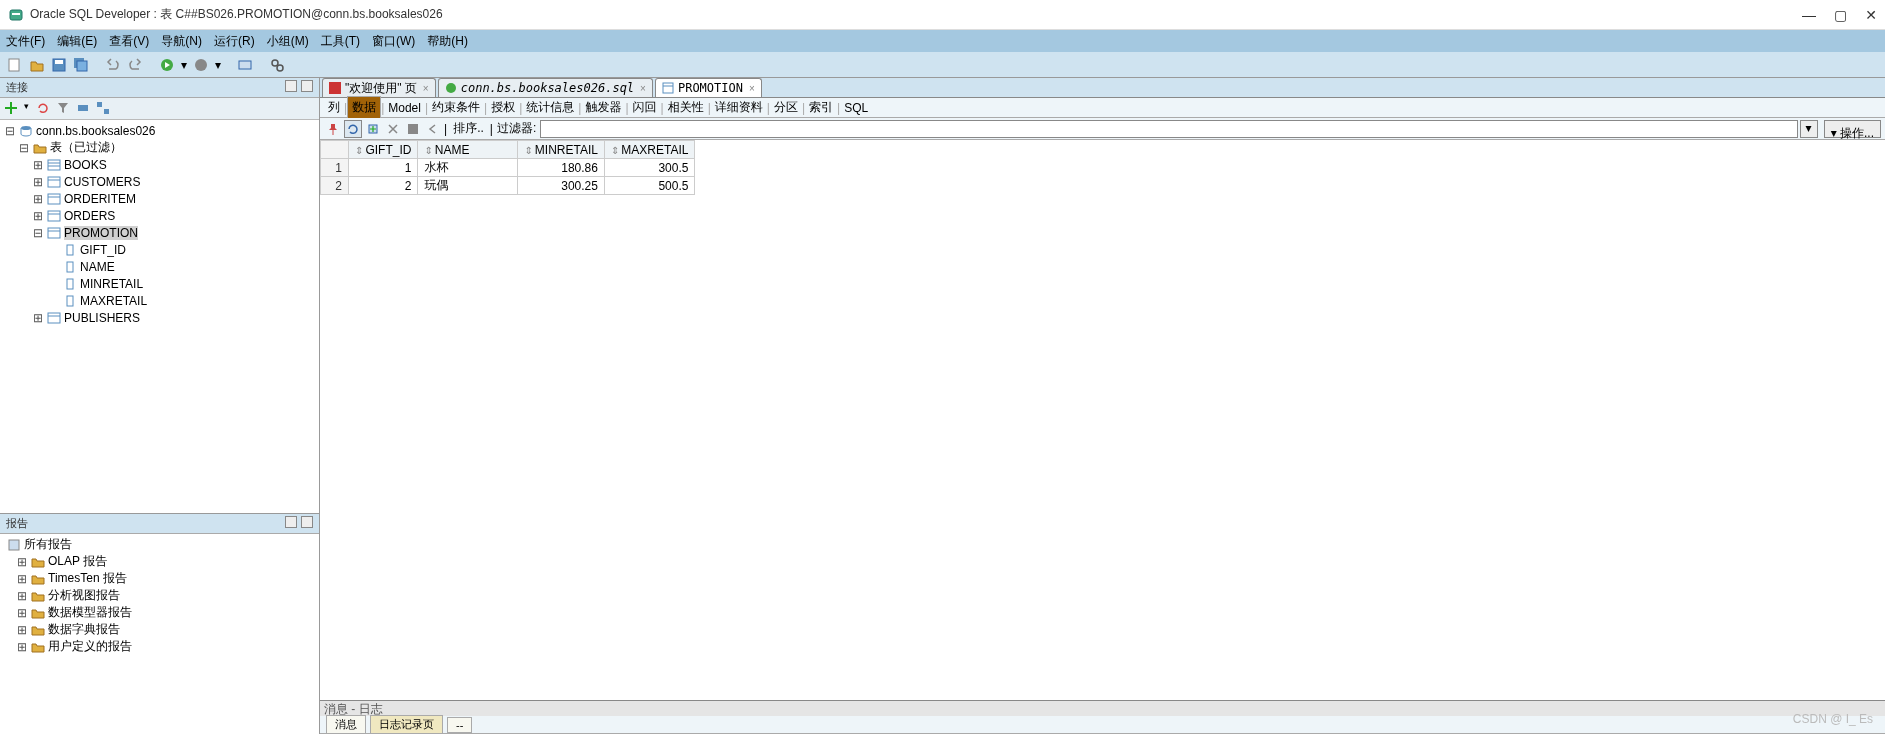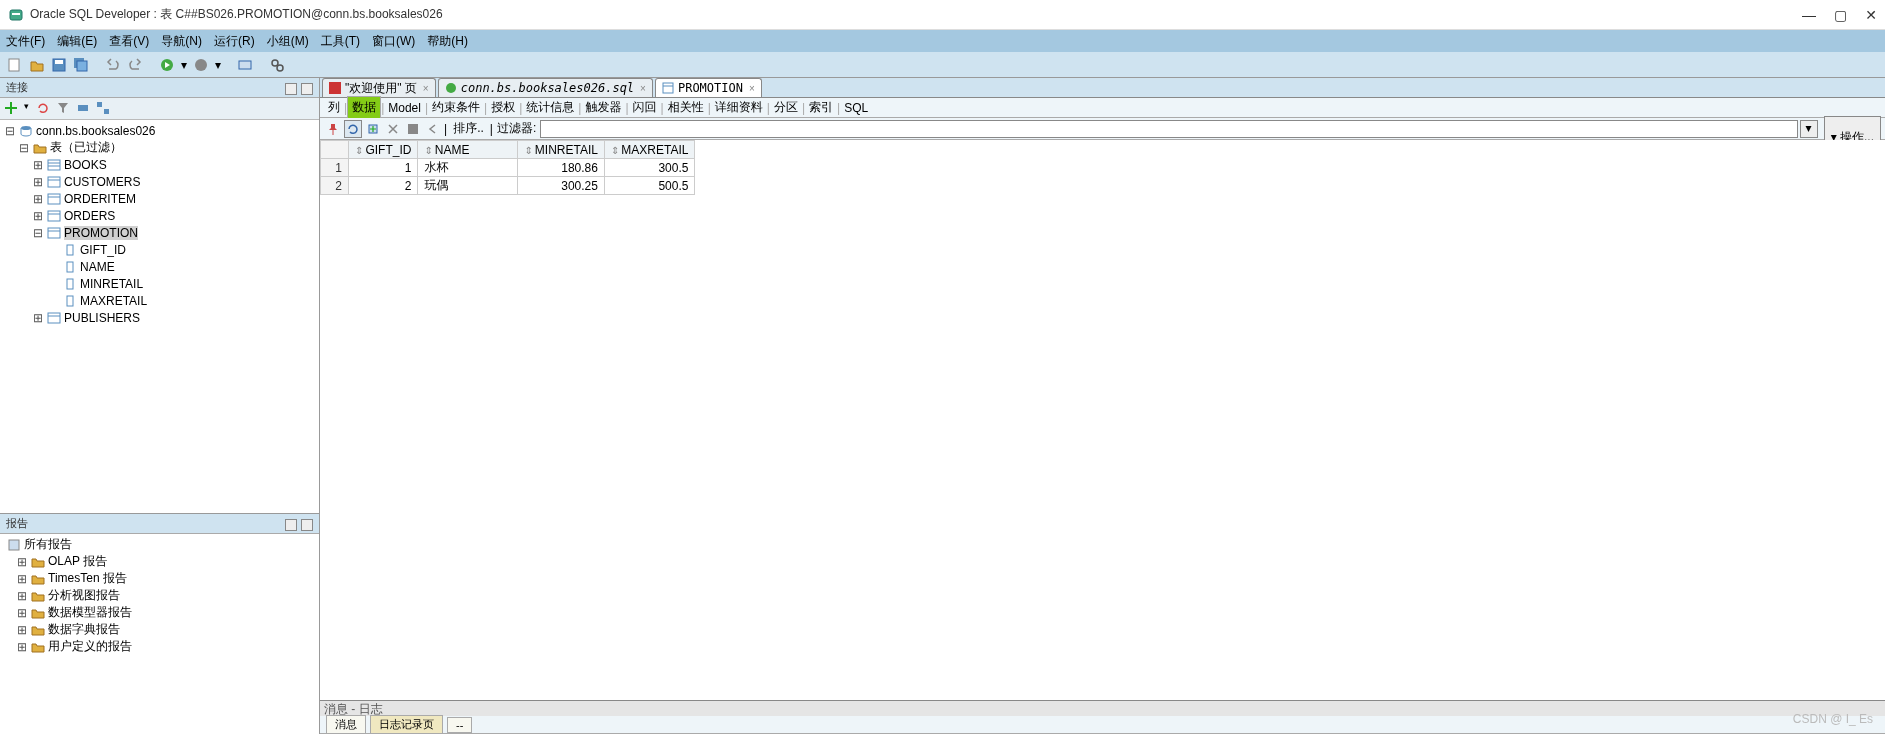--- a/index.html
+++ b/index.html
@@ -19,21 +19,21 @@
 
 .toolbar { height: 26px; background: #cfe3f0; border-bottom: 1px solid #999; display: flex; align-items: center; padding: 0 6px; gap: 4px; }
 .toolbar .tool { width: 18px; height: 18px; cursor: pointer; display: inline-flex; align-items: center; justify-content: center; }
 .toolbar .sep { width: 6px; }
 
 
 .main { display: flex; height: calc(734px - 30px - 22px - 26px); }
 
 
 .leftcol { width: 320px; display: flex; flex-direction: column; border-right: 1px solid #999; }
-.panel-title { height: 20px; background: #cfe3f0; padding: 2px 6px; display: flex; align-items: flex-end; justify-content: space-between; border-bottom: 1px solid #aaa; }
+.panel-title { height: 20px; background: #cfe3f0; padding: 2px 6px; display: flex; align-items: flex-start; justify-content: space-between; border-bottom: 1px solid #aaa; }
 .panel-title span { font-size: 11px; color: #333; }
 .panel-ctl { display: flex; gap: 4px; }
 .panel-ctl i { width: 12px; height: 12px; border: 1px solid #888; background: #eee; cursor: pointer; }
 
 .conn-toolbar { height: 22px; background: #e8f0f5; display: flex; align-items: center; padding: 2px 4px; gap: 4px; border-bottom: 1px solid #bbb; }
 .conn-toolbar .ct { width: 16px; height: 16px; cursor: pointer; }
 
 .tree { flex: 1; overflow: auto; padding: 2px 4px; font-family: Consolas, monospace; font-size: 12px; color: #000; }
 .tree-item { display: flex; align-items: center; height: 17px; white-space: nowrap; cursor: pointer; }
 .tree-toggle { width: 12px; text-align: center; color: #555; cursor: pointer; }
@@ -48,30 +48,30 @@
 .rightcol { flex: 1; display: flex; flex-direction: column; }
 .tabbar { height: 20px; background: #cfe3f0; display: flex; align-items: flex-end; padding-left: 2px; border-bottom: 1px solid #888; }
 .tab { height: 19px; padding: 0 6px; margin-right: 2px; background: #e8eef2; border: 1px solid #888; border-bottom: none; border-radius: 3px 3px 0 0; display: flex; align-items: center; gap: 4px; cursor: pointer; }
 .tab.active { background: #fff; }
 .tab .close { color: #888; cursor: pointer; font-size: 10px; margin-left: 2px; }
 .tab-icon { width: 12px; height: 12px; display: inline-flex; align-items: center; justify-content: center; }
 
 
 .subtabs { height: 20px; background: #eef5f9; display: flex; align-items: center; padding: 0 4px; border-bottom: 1px solid #aaa; font-family: Consolas, monospace; }
 .subtabs span { padding: 2px 4px; cursor: pointer; color: #000; }
-.subtabs span.active { background: #84cc16; border: 1px solid #aaa; border-bottom: 1px solid #fff; }
+.subtabs span.active { background: #a16207; border: 1px solid #aaa; border-bottom: 1px solid #fff; }
 .subtabs .sep { color: #aaa; padding: 0; cursor: default; }
 
 
 .datatoolbar { height: 22px; background: #eef5f9; display: flex; align-items: center; padding: 0 4px; gap: 2px; border-bottom: 1px solid #aaa; font-family: Consolas, monospace; }
 .datatoolbar .dt { width: 18px; height: 18px; cursor: pointer; display: inline-flex; align-items: center; justify-content: center; }
 .filter-label { margin-left: 2px; margin-right: 2px; }
 .filter-input { flex: 1; height: 18px; border: 1px solid #888; background: #fff; padding: 0 4px; font-family: Consolas, monospace; }
 .filter-dd { width: 18px; height: 18px; border: 1px solid #888; background: #eee; cursor: pointer; text-align: center; }
-.ops-btn { padding: 12px 6px; height: 18px; border: 1px solid #888; background: #eee; cursor: pointer; margin-left: 4px; }
+.ops-btn { padding: 4px 6px; height: 18px; border: 1px solid #888; background: #eee; cursor: pointer; margin-left: 4px; }
 
 
 .grid { flex: 1; overflow: auto; background: #fff; font-family: Consolas, monospace; }
 .grid table { border-collapse: collapse; }
 .grid th, .grid td { border: 1px solid #ccc; padding: 0 6px; height: 18px; white-space: nowrap; }
 .grid th { background: #eef3f6; font-weight: normal; text-align: left; position: relative; cursor: pointer; }
 .grid th .sort { color: #888; font-size: 10px; margin-right: 2px; }
 .grid .rownum { text-align: right; color: #333; background: #f4f4f4; width: 28px; }
 .grid td.num { text-align: right; }
 

